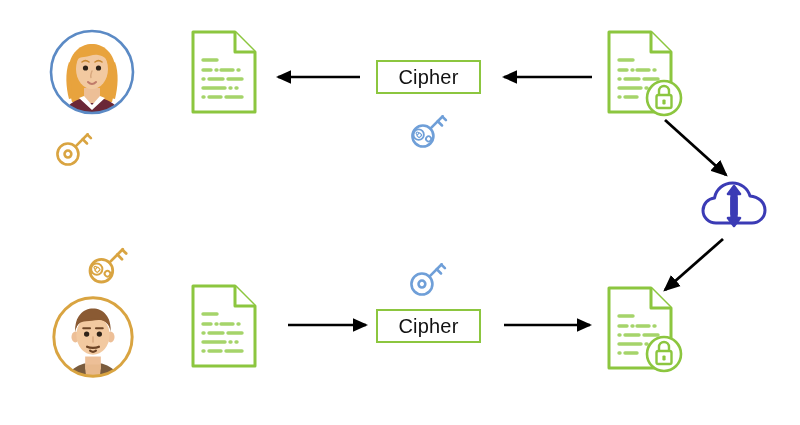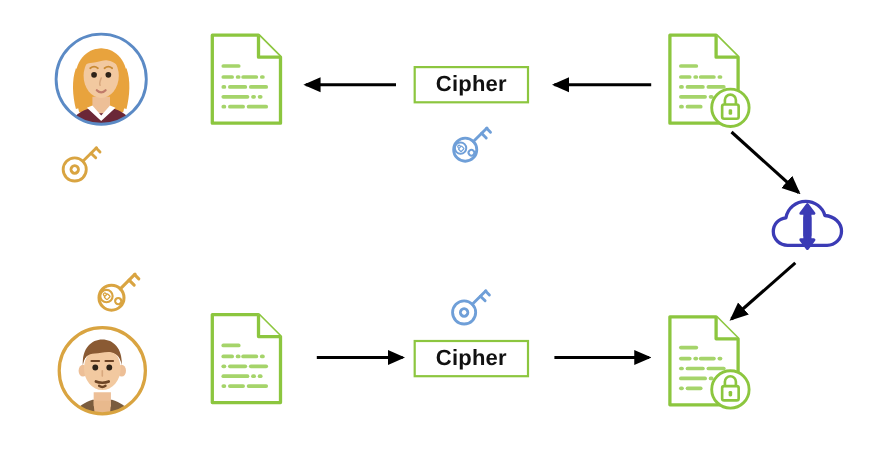--- a/index.html
+++ b/index.html
@@ -6,21 +6,21 @@
   body{width:800px;height:425px;position:relative;overflow:hidden;
        font-family:"Liberation Sans",sans-serif;}
   .stage{position:absolute;inset:0;width:800px;height:425px;}
   .node{position:absolute;}
   .cipher-box{
     position:absolute;display:flex;align-items:center;justify-content:center;
     border:2.5px solid #8cc63f;background:#ffffff;box-sizing:border-box;
   }
   .cipher-label{
     font-family:"Liberation Sans",sans-serif;
-    font-weight:bold;font-size:20px;color:#111111;letter-spacing:.2px;
+    font-weight:normal;font-size:20px;color:#111111;letter-spacing:.2px;
     line-height:1;
   }
   svg{display:block;overflow:visible;}
   .arrow-layer{position:absolute;left:0;top:0;width:800px;height:425px;pointer-events:none;}
 </style>
 </head>
 <body>
 
 <div class="stage">
 

